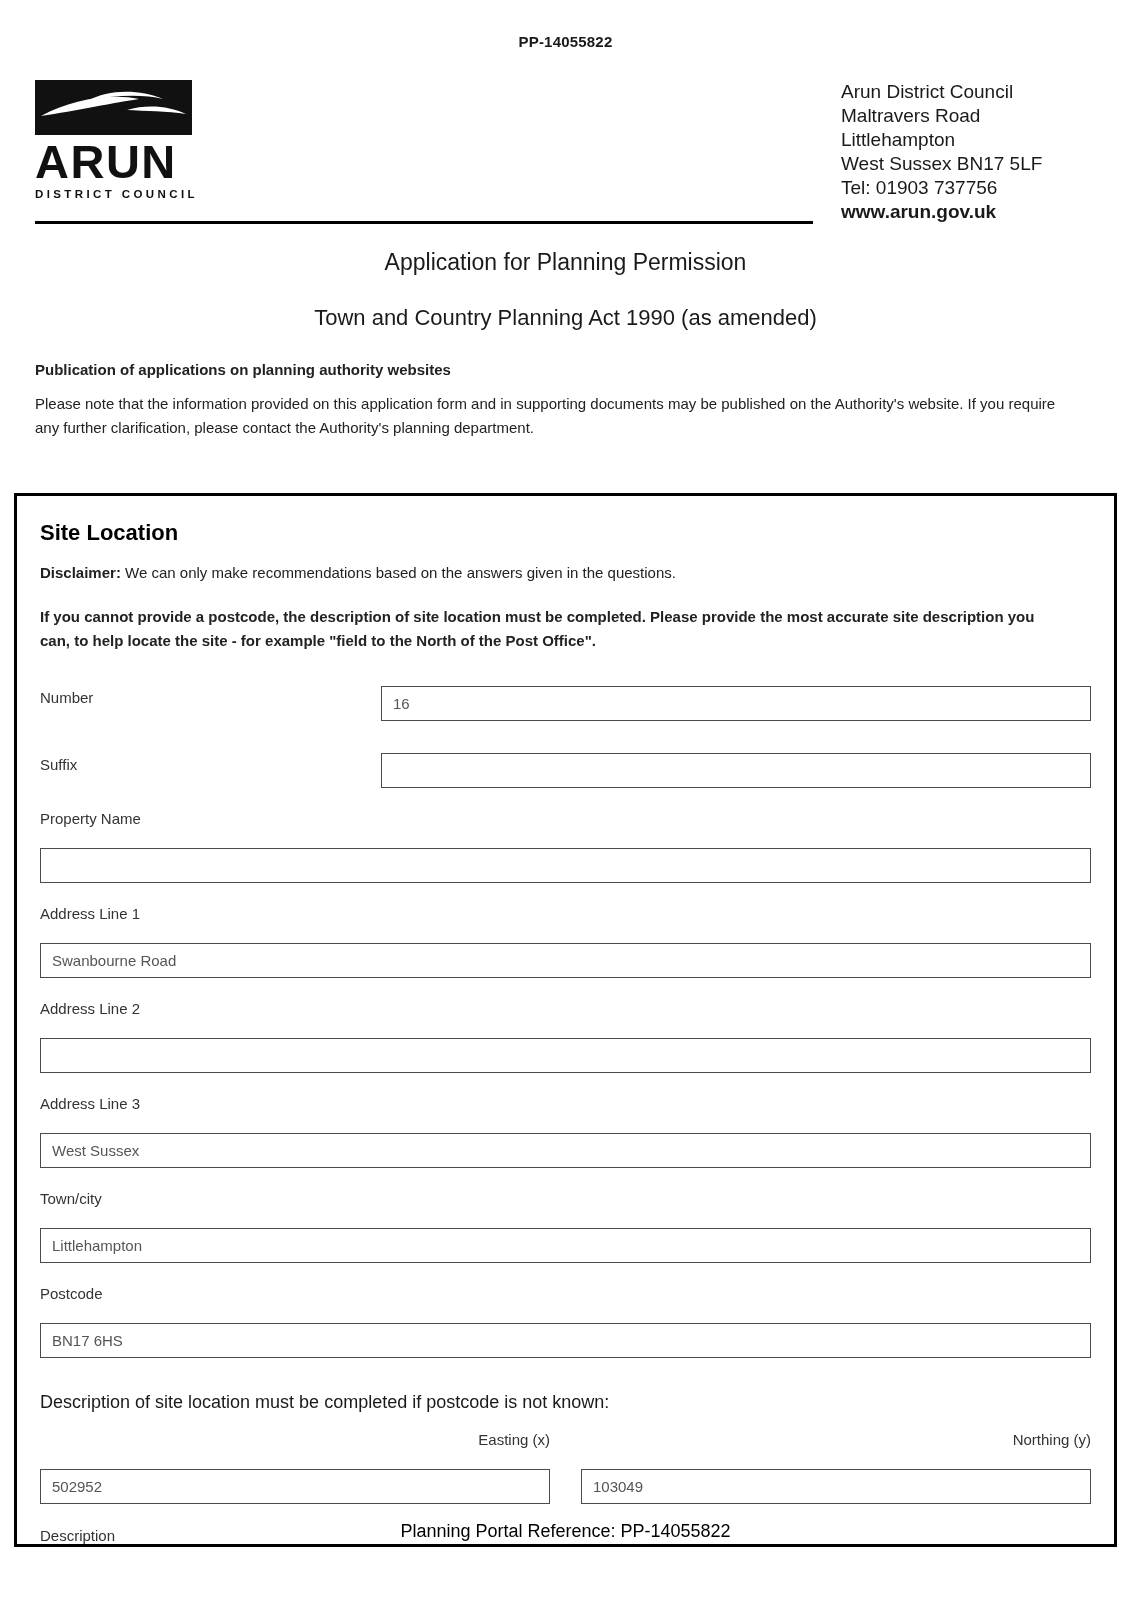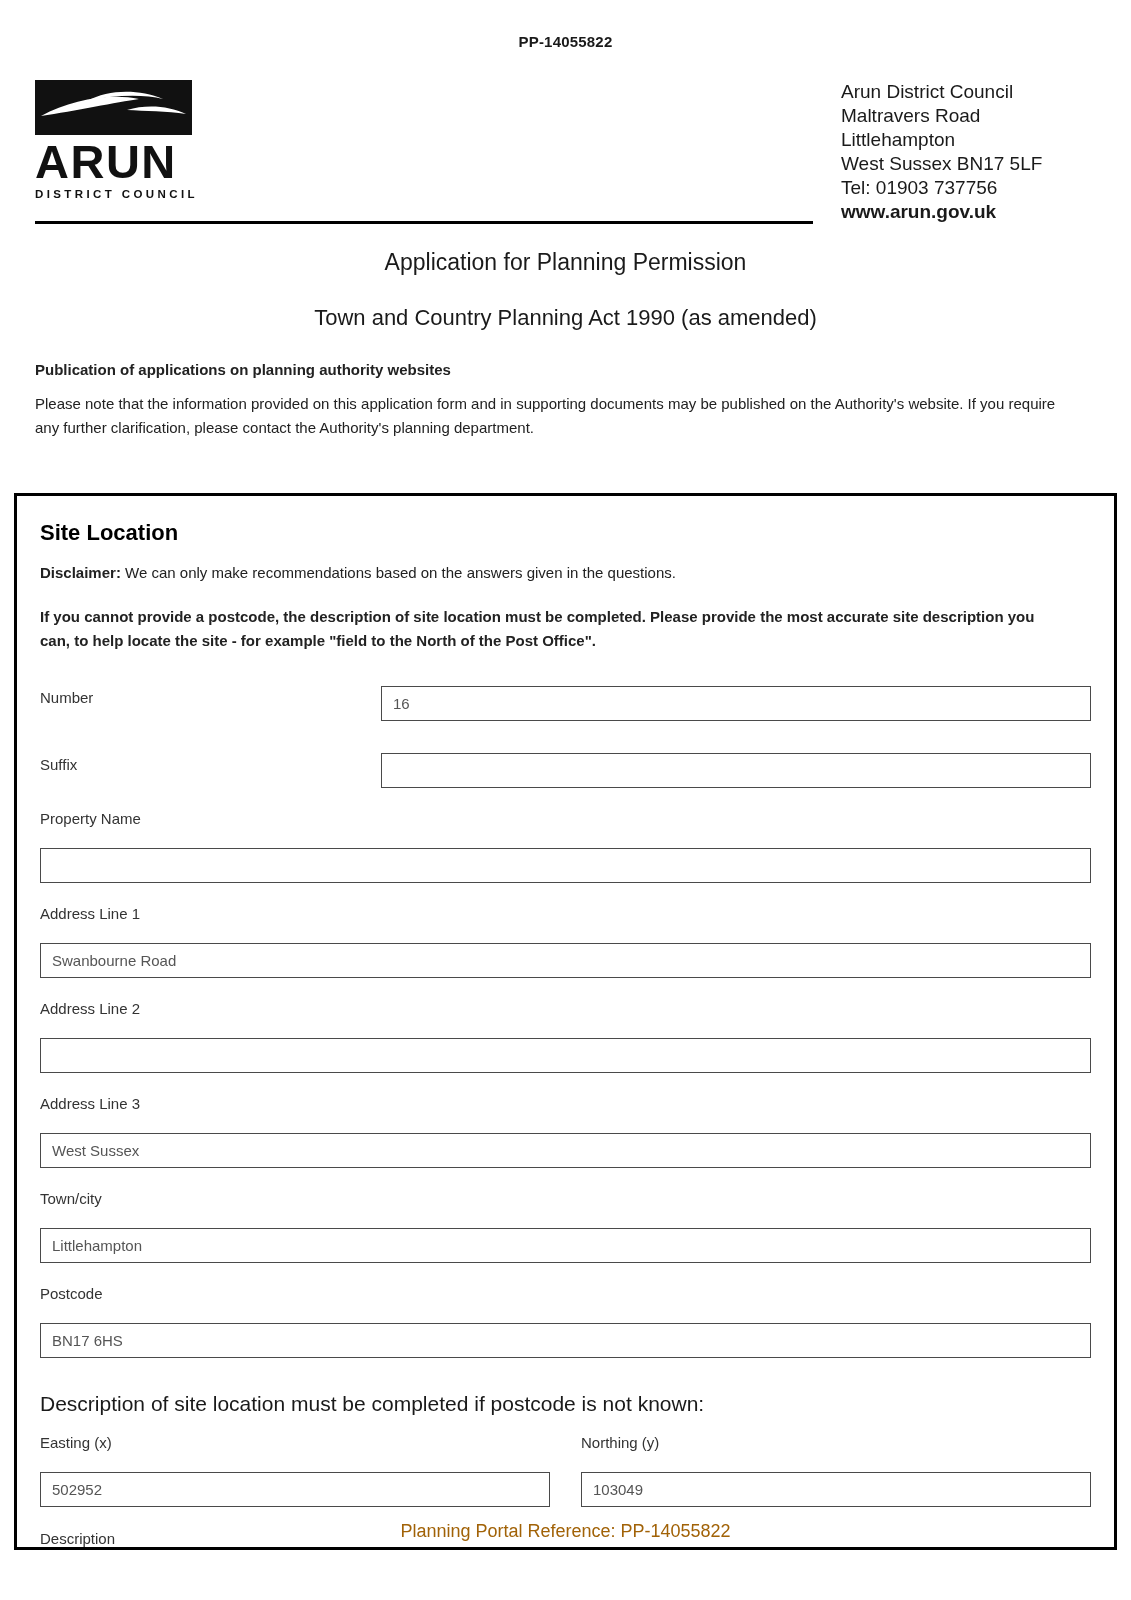--- a/index.html
+++ b/index.html
@@ -53,28 +53,28 @@
   .inline-row .f-label { width: 341px; font-size: 15px; color: #333; }
   .inline-row input { flex: 1; }
   .field-group { margin-top: 22px; }
   .f-label { display: block; font-size: 15px; color: #333; }
   .field-group .f-label { margin-bottom: 9px; }
   input[type="text"] {
     height: 35px; width: 100%; border: 1px solid #4a4a4a; background: #fff;
     font-family: "Liberation Sans", sans-serif; font-size: 15px; color: #555;
     padding: 0 11px; border-radius: 0; outline: none; margin-top: 12px;
   }
-  .desc-heading { font-size: 21px; font-weight: 400; color: #1a1a1a; margin-top: 34px; }
+  .desc-heading { font-size: 18px; font-weight: 400; color: #1a1a1a; margin-top: 34px; }
   .coord-row { display: flex; gap: 31px; margin-top: 18px; }
   .coord-col { flex: 1; }
-  .coord-col .f-label { margin-bottom: 9px; }
+  .coord-col .f-label { margin-bottom: 9px; text-align: right; }
   .desc-label-row { margin-top: 23px; }
   .footer {
     position: absolute; left: 0; bottom: 58px; width: 100%;
-    text-align: center; font-size: 18px; color: #a16207;
+    text-align: center; font-size: 18px; color: #000000;
   }
 </style>
 </head>
 <body>
 
 <div class="page">
 
   <div class="ref-header">PP-14055822</div>
 
   <div class="header">

